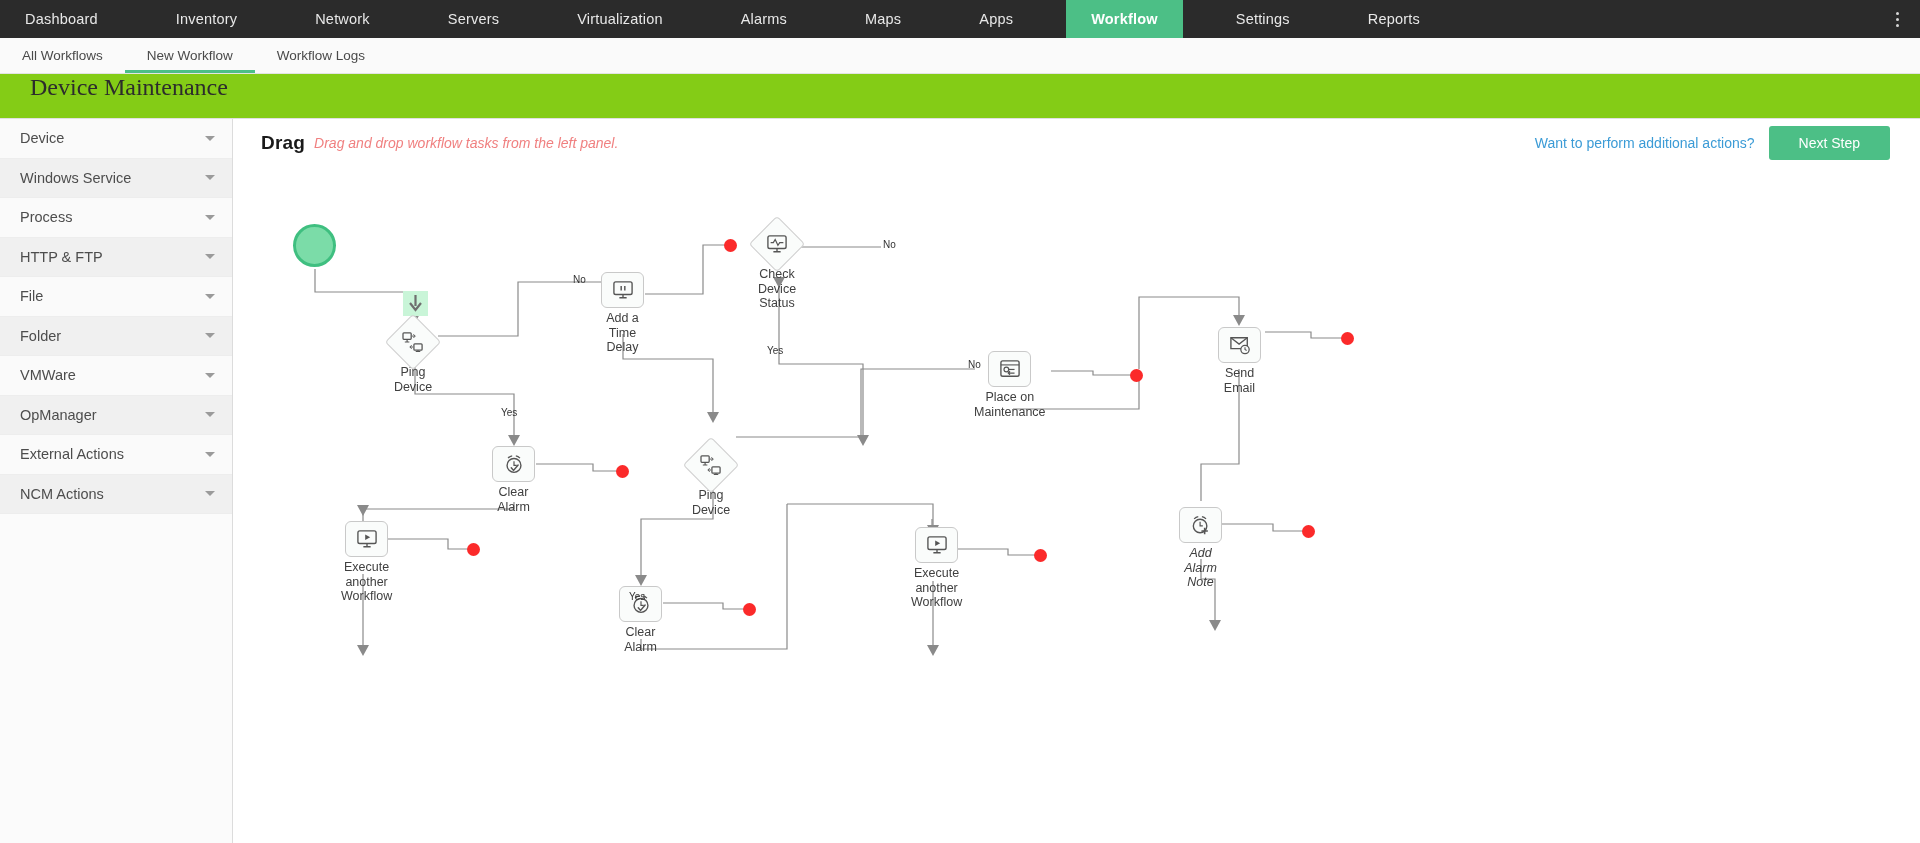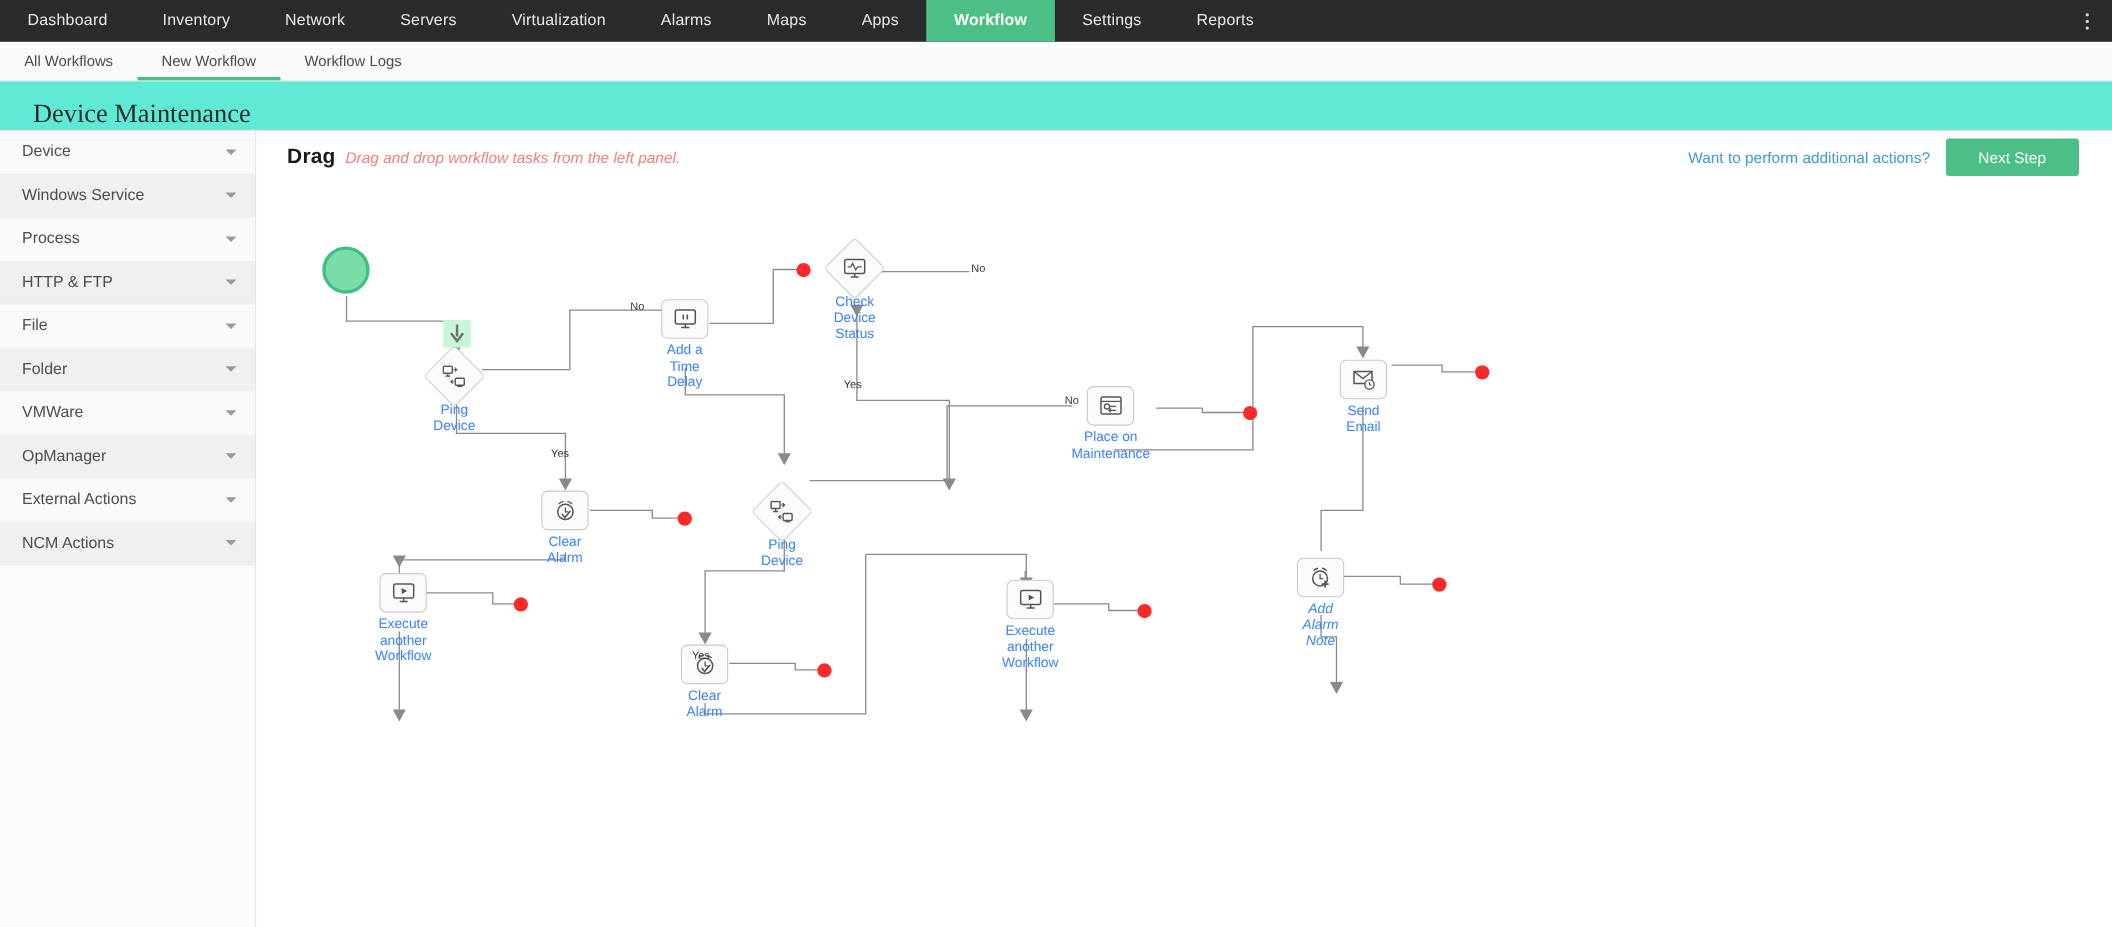--- a/index.html
+++ b/index.html
@@ -8,20 +8,21 @@
     font-family: "Liberation Sans", sans-serif;
     background: #ffffff;
     overflow: hidden;
   }
 
   
   .topnav {
     height: 38px; background: #2b2b2b;
     display: flex; align-items: stretch;
     position: relative;
+    gap: 28px;
   }
   .topnav-item {
     display: flex; align-items: center;
     padding: 0 25px;
     color: #e8e8e8; font-size: 14.5px;
     letter-spacing: .2px; cursor: pointer;
     white-space: nowrap;
   }
   .topnav-item.active { background: #4CBF86; color: #ffffff; font-weight: 600; }
   .kebab {
@@ -43,22 +44,22 @@
     padding: 0 22px; font-size: 13.5px; color: #4a4a4a;
     cursor: pointer; position: relative; white-space: nowrap;
   }
   .subnav-item.active::after {
     content: ""; position: absolute; left: 0; right: 0; bottom: 0;
     height: 3px; background: #4CBF86;
   }
 
   
   .pagetitle-bar {
-    height: 45px; background: #5eead4;
-    display: flex; align-items: flex-end; padding-left: 30px;
+    height: 45px; background: #84cc16;
+    display: flex; align-items: flex-start; padding-left: 30px;
     border-bottom: 1px solid #e0e0e0;
   }
   .pagetitle {
     font-family: "Liberation Serif", serif;
     font-size: 24px; color: #2c2c2c; font-weight: 400;
   }
 
   
   .body-wrap { display: flex; height: 764px; }
 
@@ -118,21 +119,21 @@
     display: flex; align-items: center; justify-content: center;
   }
   .node-diamond {
     width: 40px; height: 40px; border: 1px solid #cfcfcf;
     background: #fafcfb; transform: rotate(45deg);
     border-radius: 4px;
     display: flex; align-items: center; justify-content: center;
   }
   .node-diamond > svg { transform: rotate(-45deg); }
   .node-label {
-    margin-top: 3px; font-size: 12.5px; color: #3b82f6;
+    margin-top: 3px; font-size: 12.5px; color: #404040;
     line-height: 14.5px; text-align: center; white-space: pre-line;
   }
   .start-circle {
     position: absolute; width: 43px; height: 43px; border-radius: 50%;
     background: #7BDCA8; border: 3px solid #3FBF80; cursor: pointer;
   }
   .drop-zone {
     position: absolute; width: 25px; height: 25px;
     background: #c9f5d8; cursor: pointer;
   }

